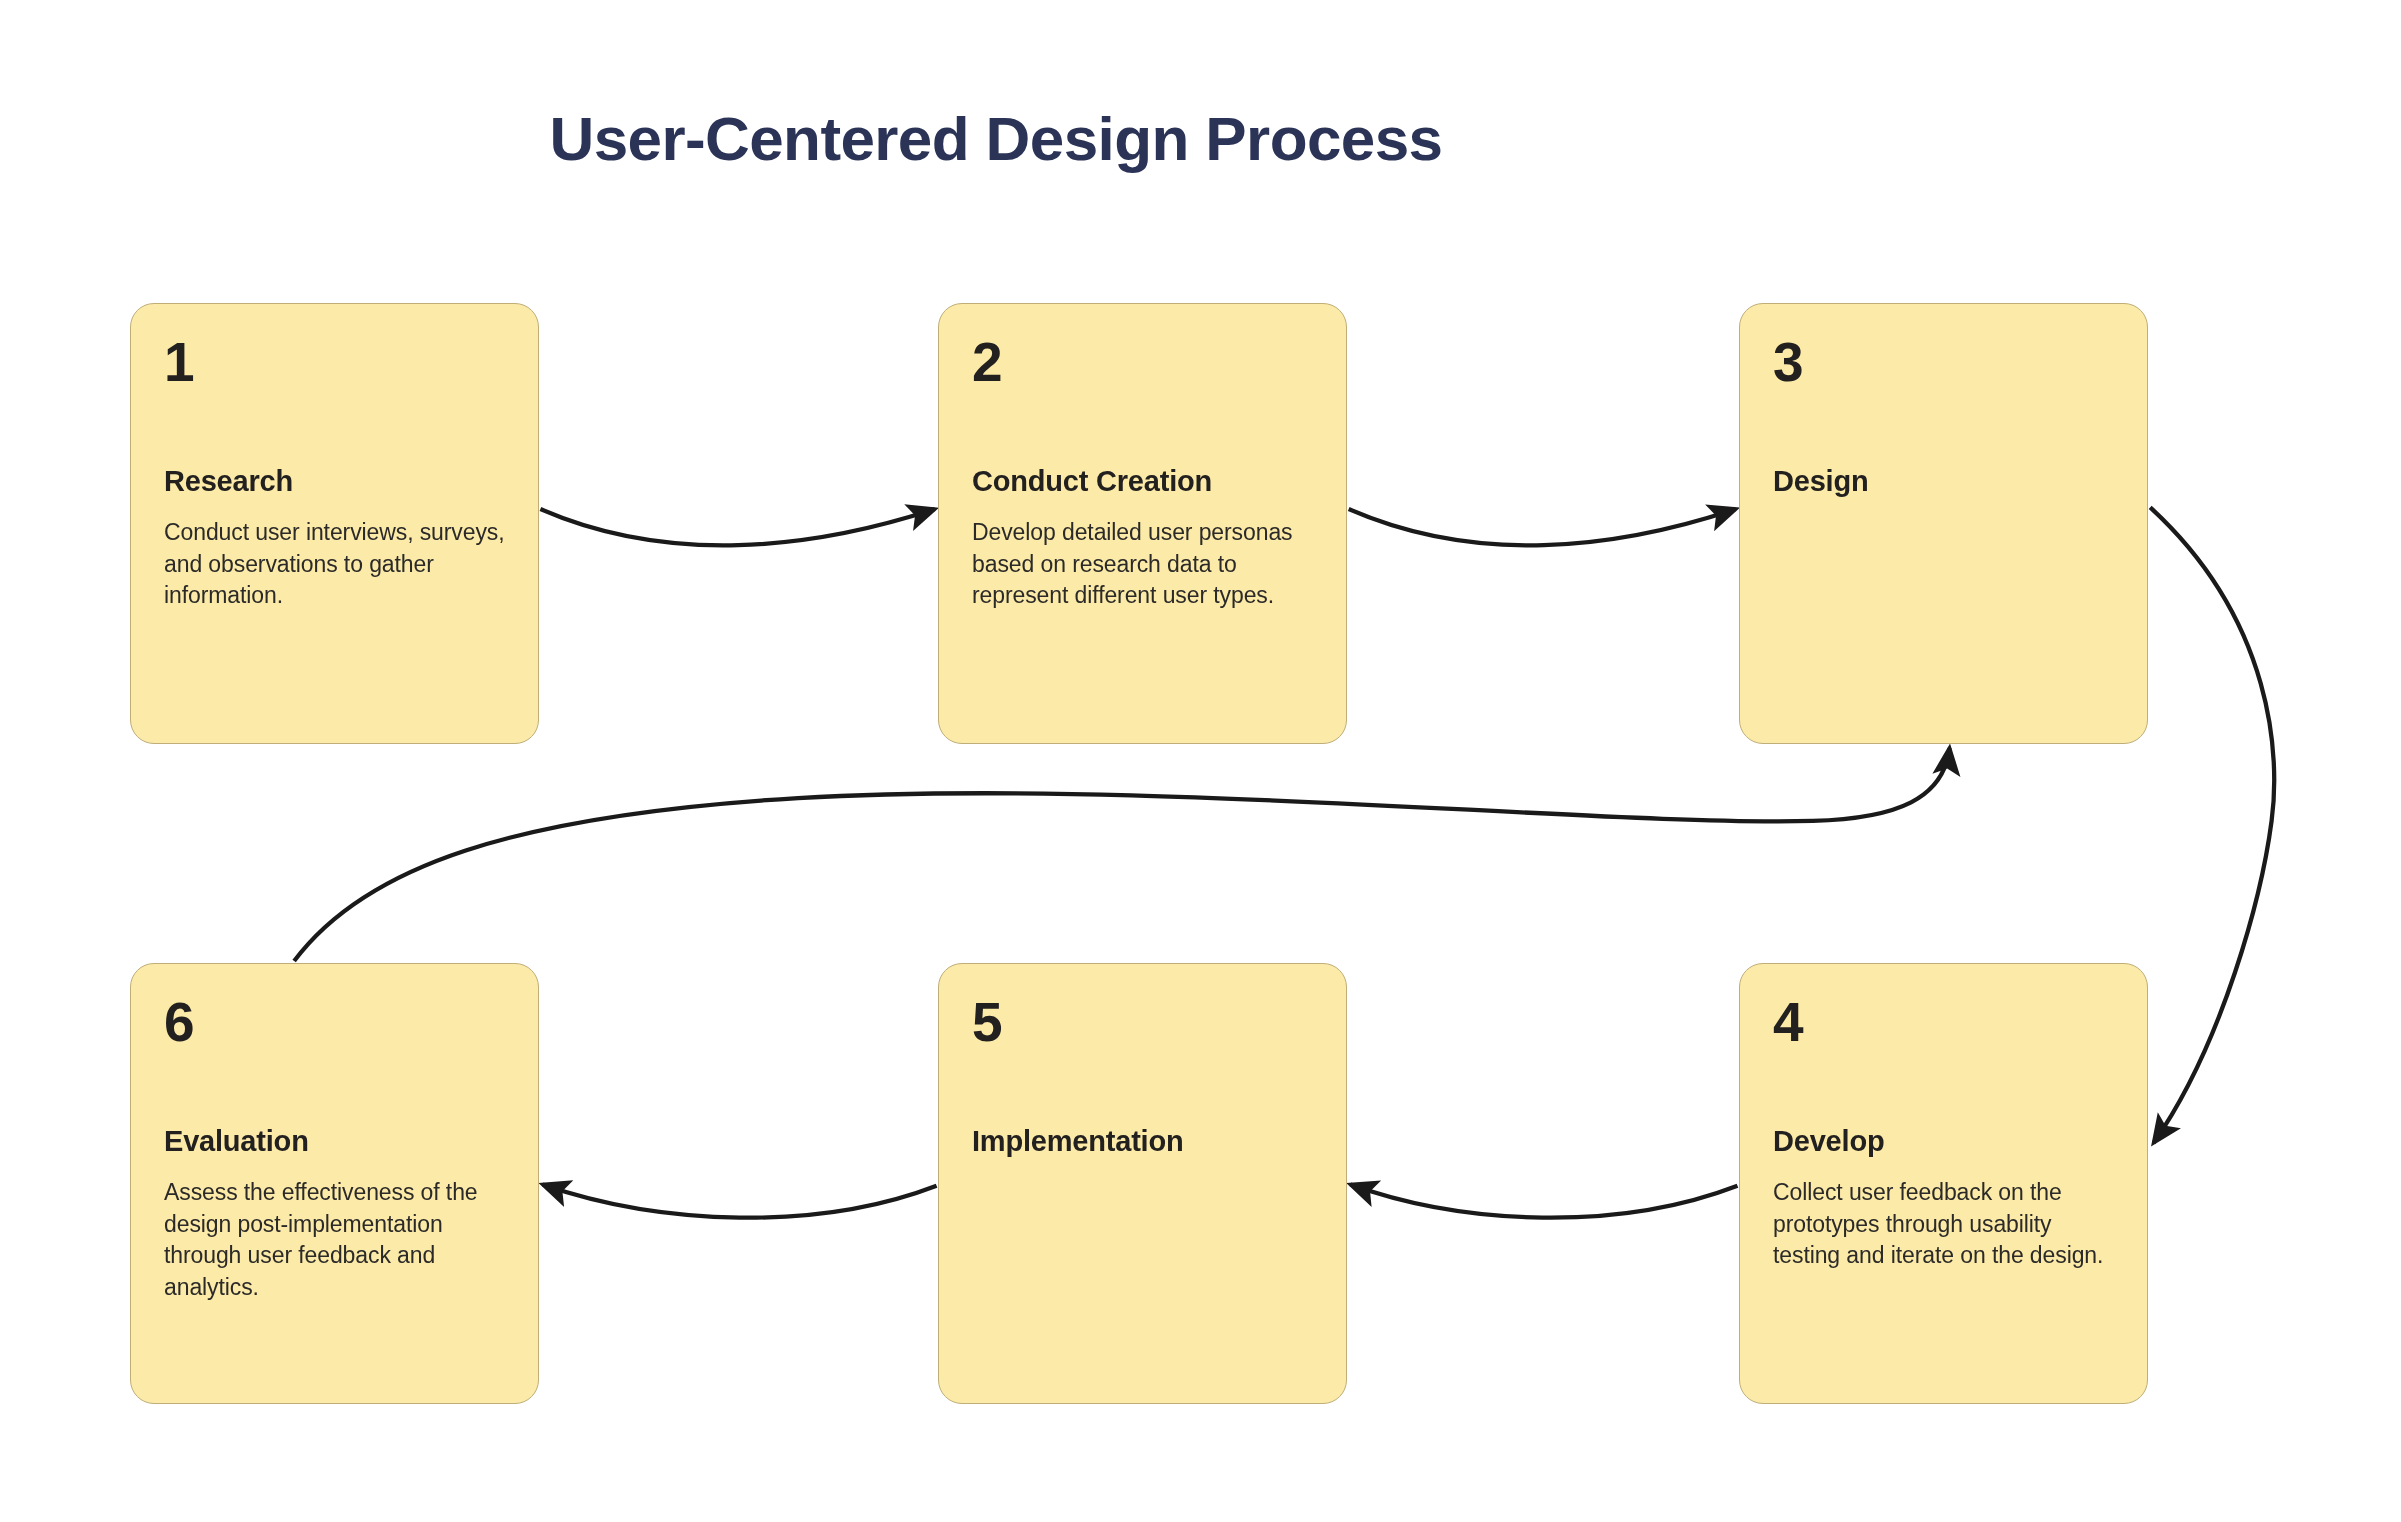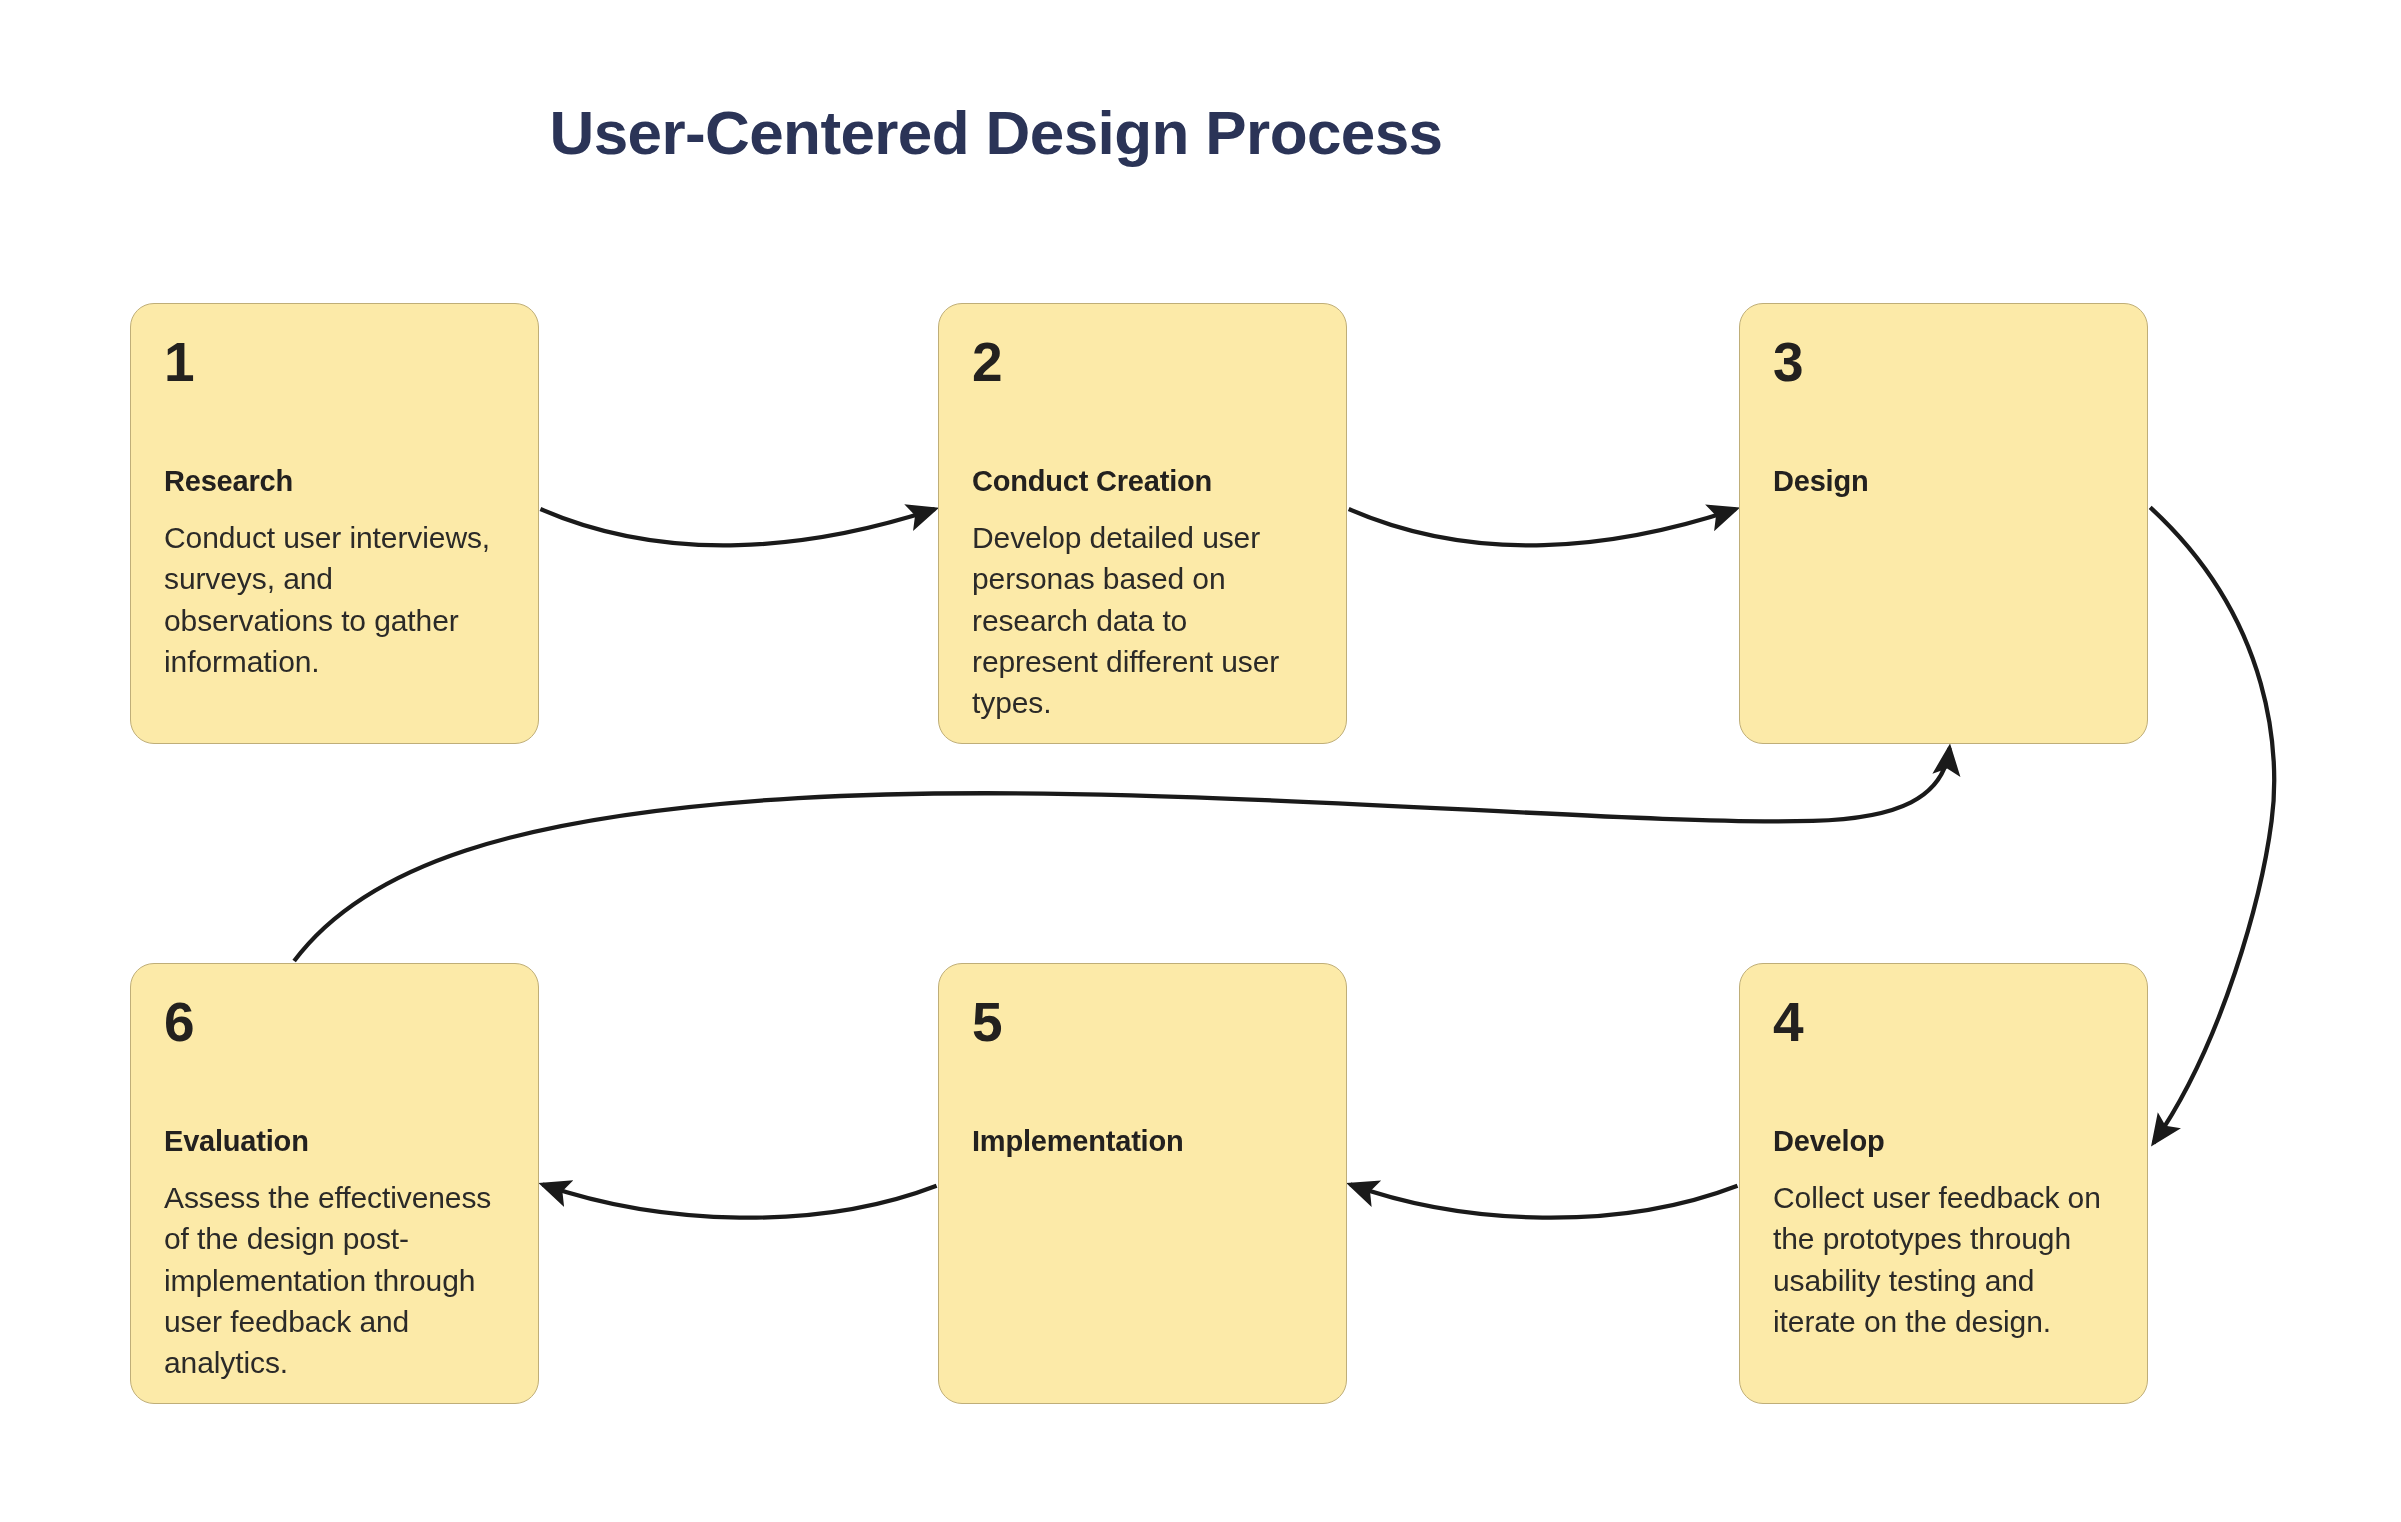--- a/index.html
+++ b/index.html
@@ -20,21 +20,21 @@
     position: absolute;
     inset: 0;
     width: 2401px;
     height: 1522px;
   }
 
   
   #diagram-title {
     position: absolute;
     left: 0;
-    top: 99px;
+    top: 105px;
     width: 1992px;
     text-align: center;
     font-size: 62px;
     font-weight: bold;
     letter-spacing: -0.6px;
     color: #2b3457;
     line-height: 1.1;
     white-space: nowrap;
   }
 
@@ -69,21 +69,21 @@
   }
   .step-title {
     font-size: 29px;
     font-weight: bold;
     color: #23211f;
     margin: 74px 0 0 0;
     line-height: 1.2;
     letter-spacing: -0.2px;
   }
   .step-desc {
-    font-size: 30px;
+    font-size: 23px;
     font-weight: normal;
     color: #2b2a28;
     margin: 18px 0 0 0;
     line-height: 1.38;
     letter-spacing: -0.1px;
   }
 
   
   #card-1 { left: 130px;  top: 303px;  }
   #card-2 { left: 938px; top: 303px;  }

